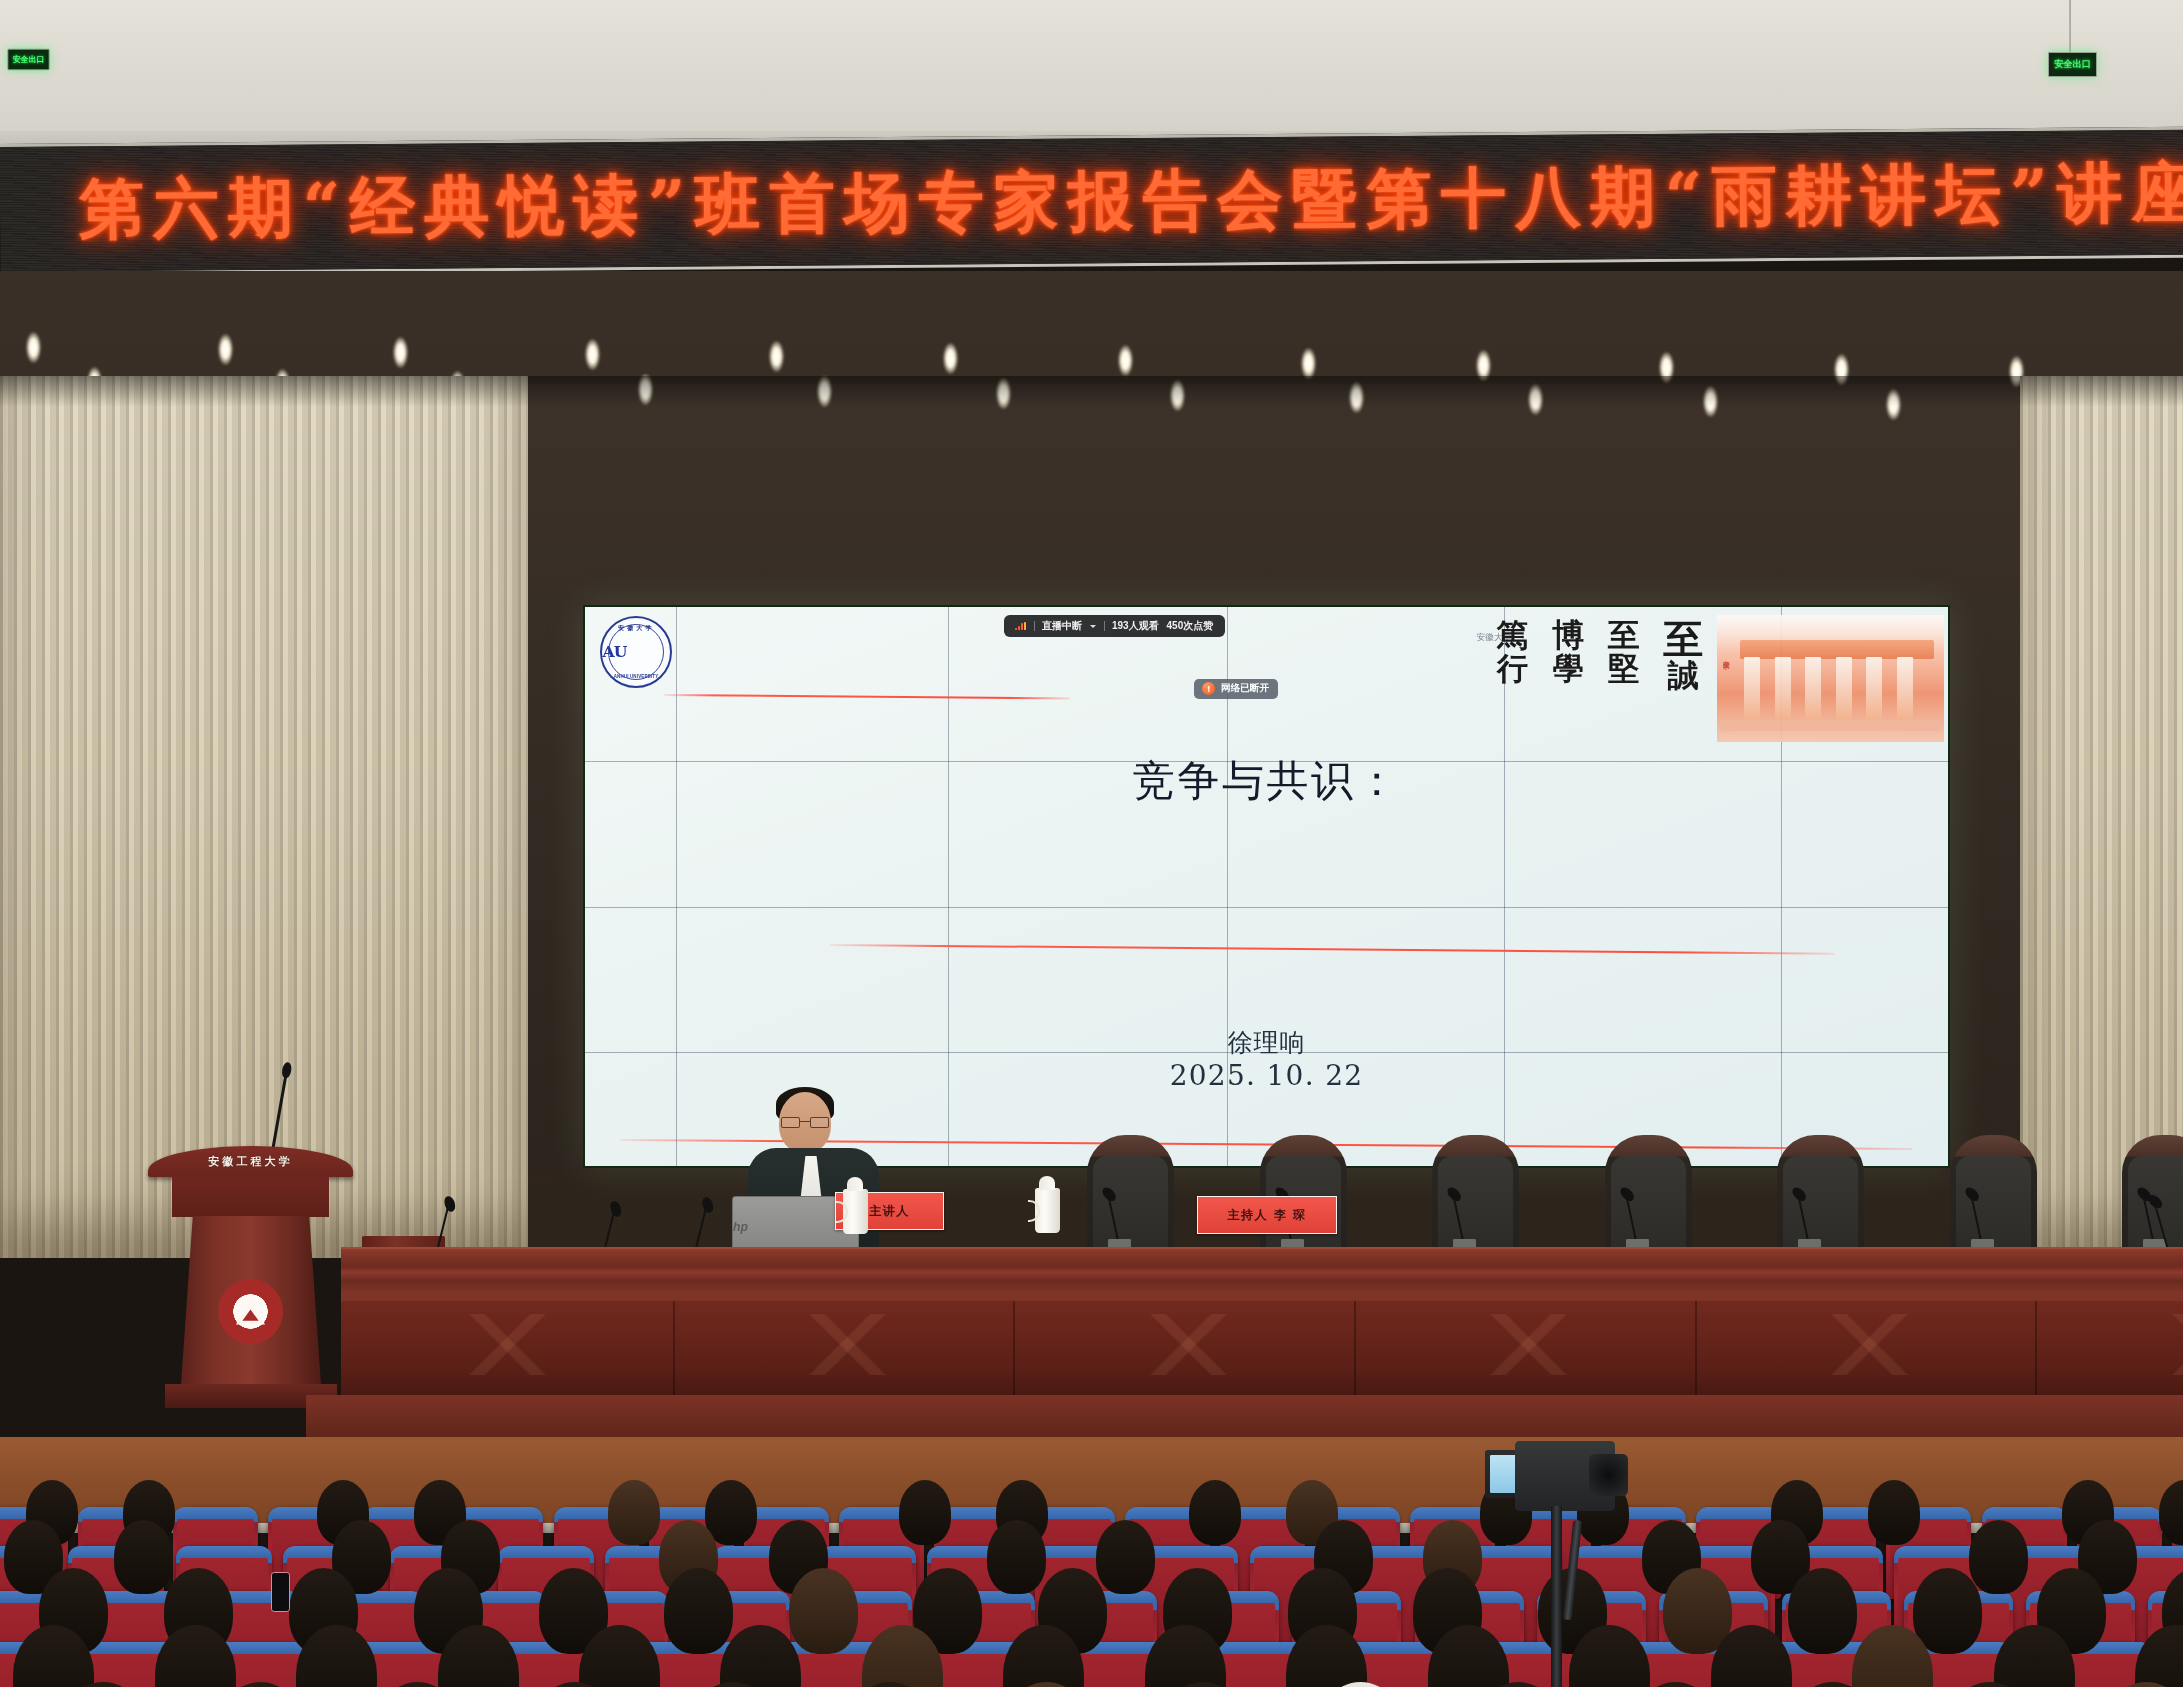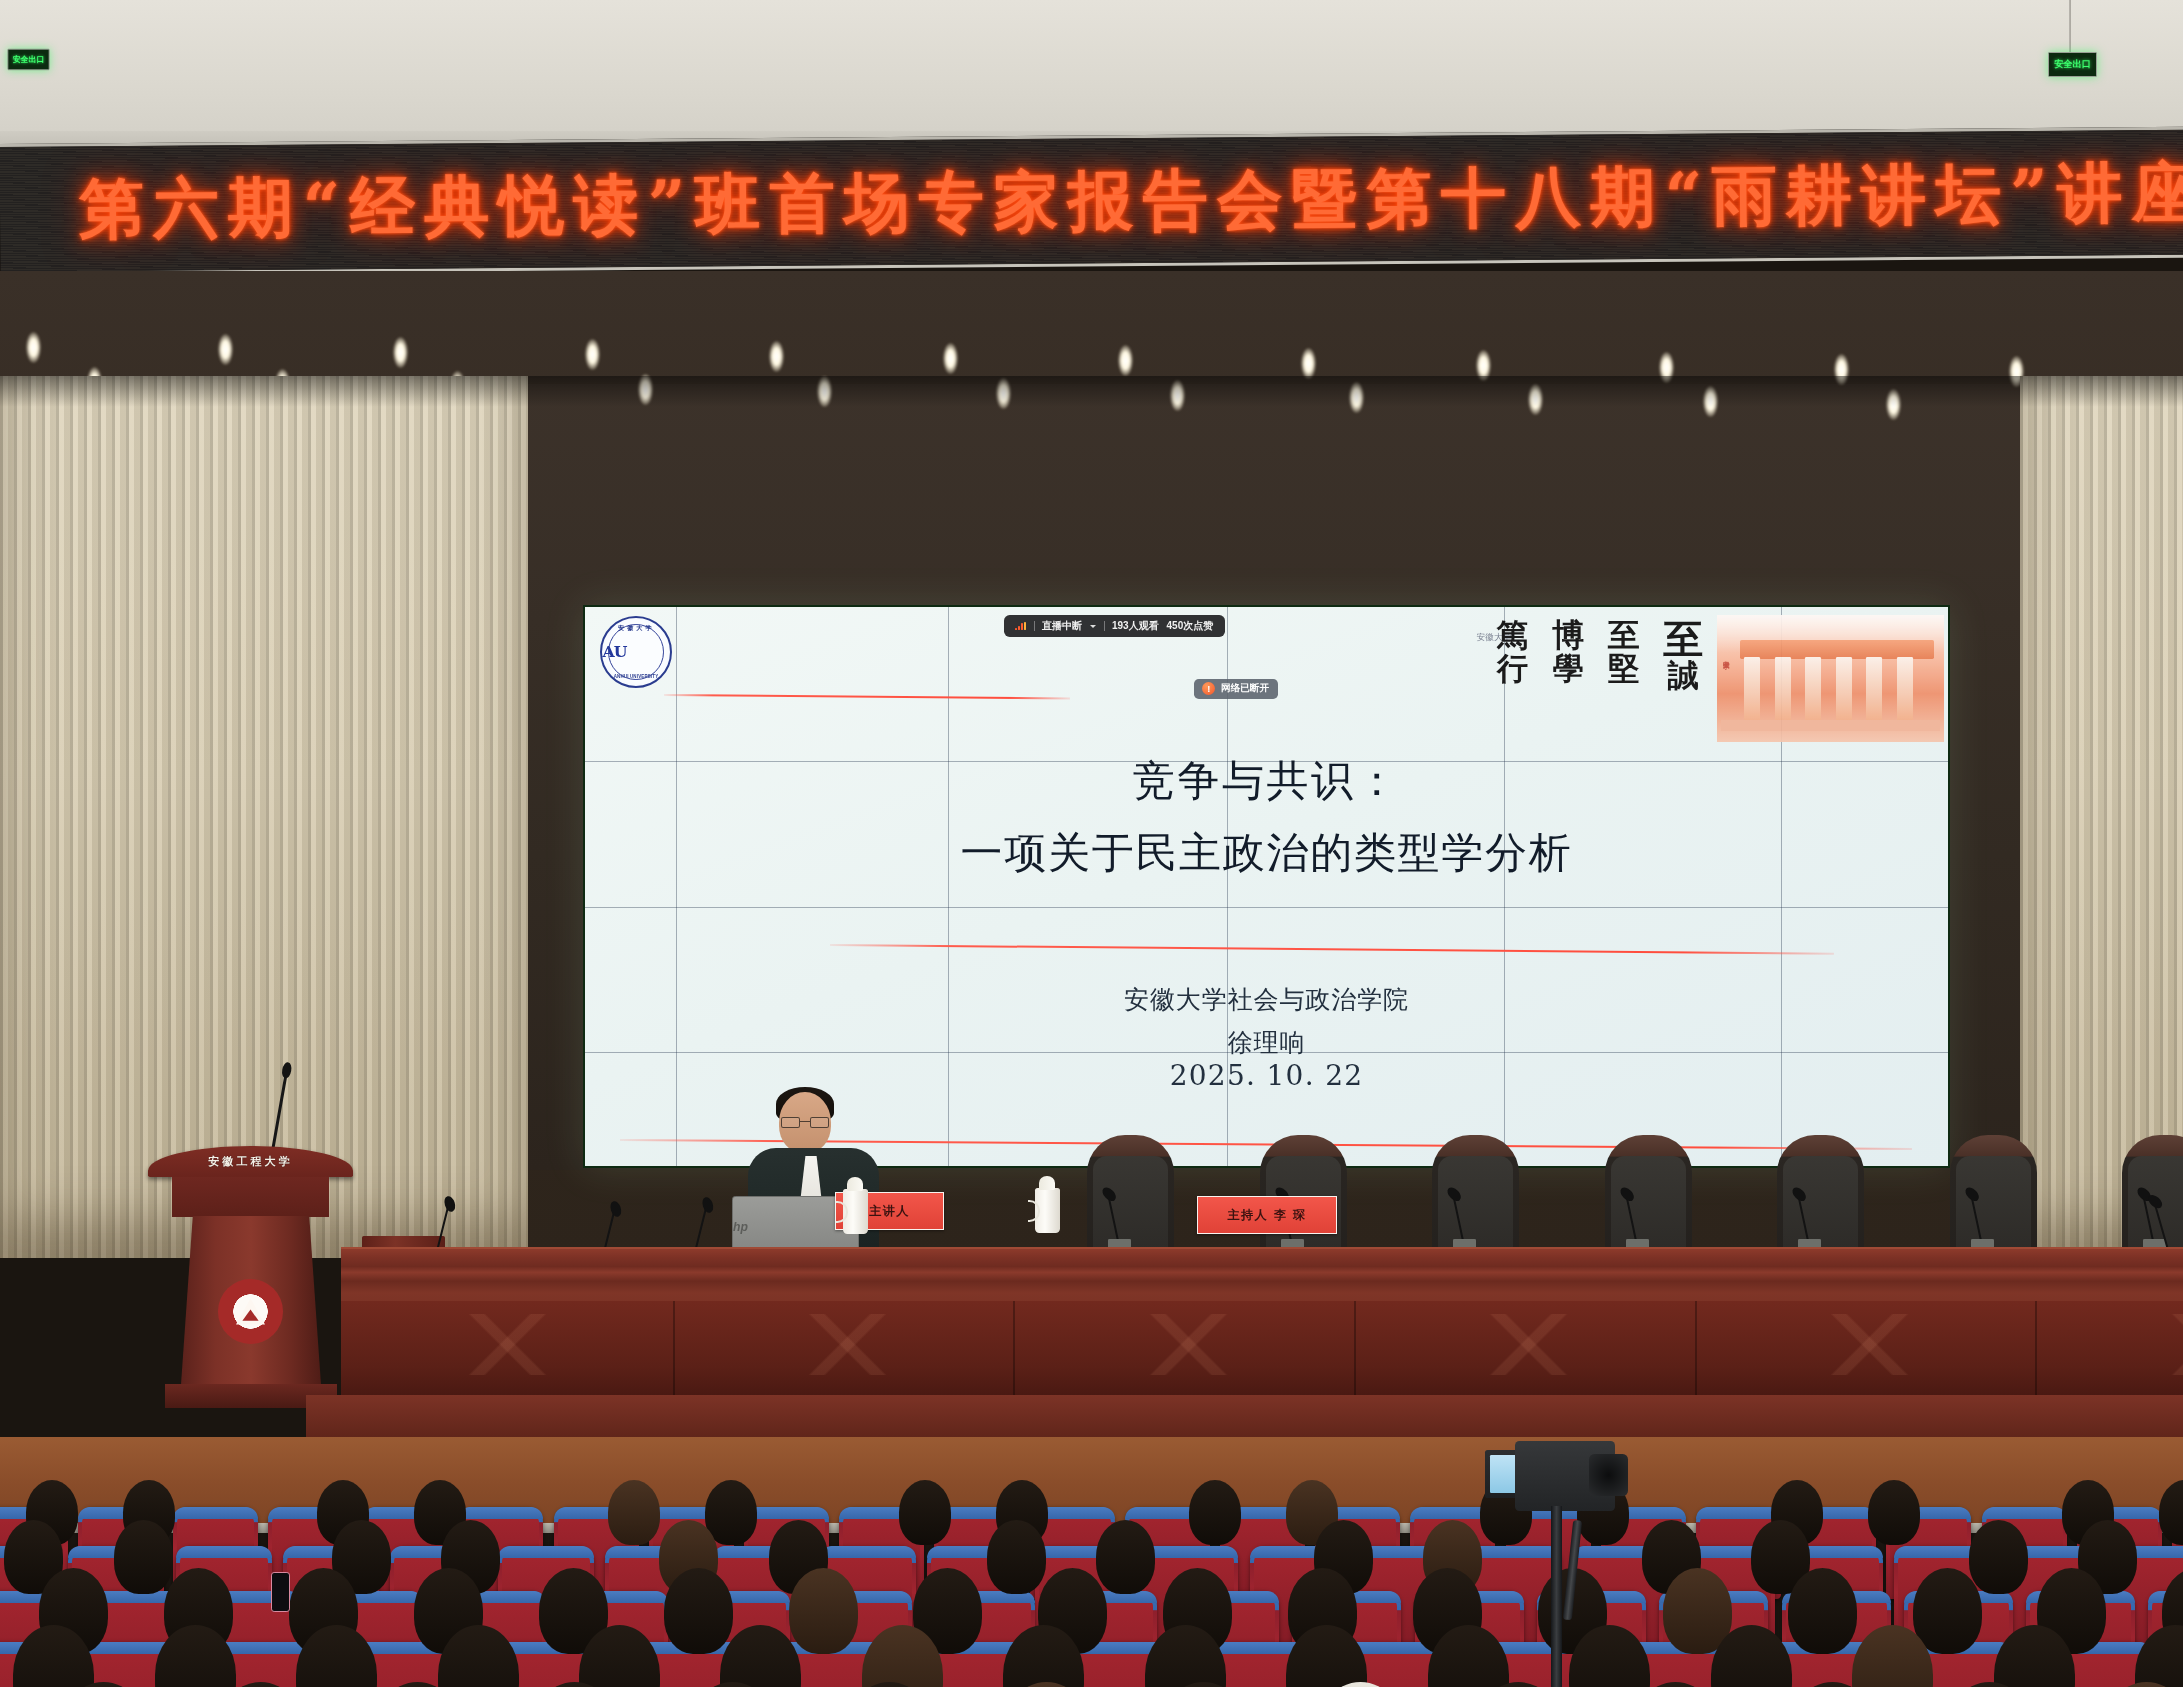--- a/index.html
+++ b/index.html
@@ -627,22 +627,20 @@
         <div class="col" style="left:58px; height:65px;"></div>
         <div class="col" style="left:88px; height:65px;"></div>
         <div class="col" style="left:119px; height:65px;"></div>
         <div class="col" style="left:149px; height:65px;"></div>
         <div class="col" style="left:180px; height:65px;"></div>
         <div class="base"></div>
         <div class="red-seal">安徽大学</div>
       </div>
 
       <div class="slide-title-1">竞争与共识：</div>
-      <div class="slide-title-2">一项关于民主政治的类型学分析</div>
-      <div class="slide-aff">安徽大学社会与政治学院</div>
       <div class="slide-name">徐理响</div>
       <div class="slide-date">2025. 10. 22</div>
     </div>
   </div>
 
   <div class="podium-mic"></div>
   <div class="podium-top">
     <div class="podium-top-label">安徽工程大学</div>
   </div>
   <div class="podium-neck"></div>

